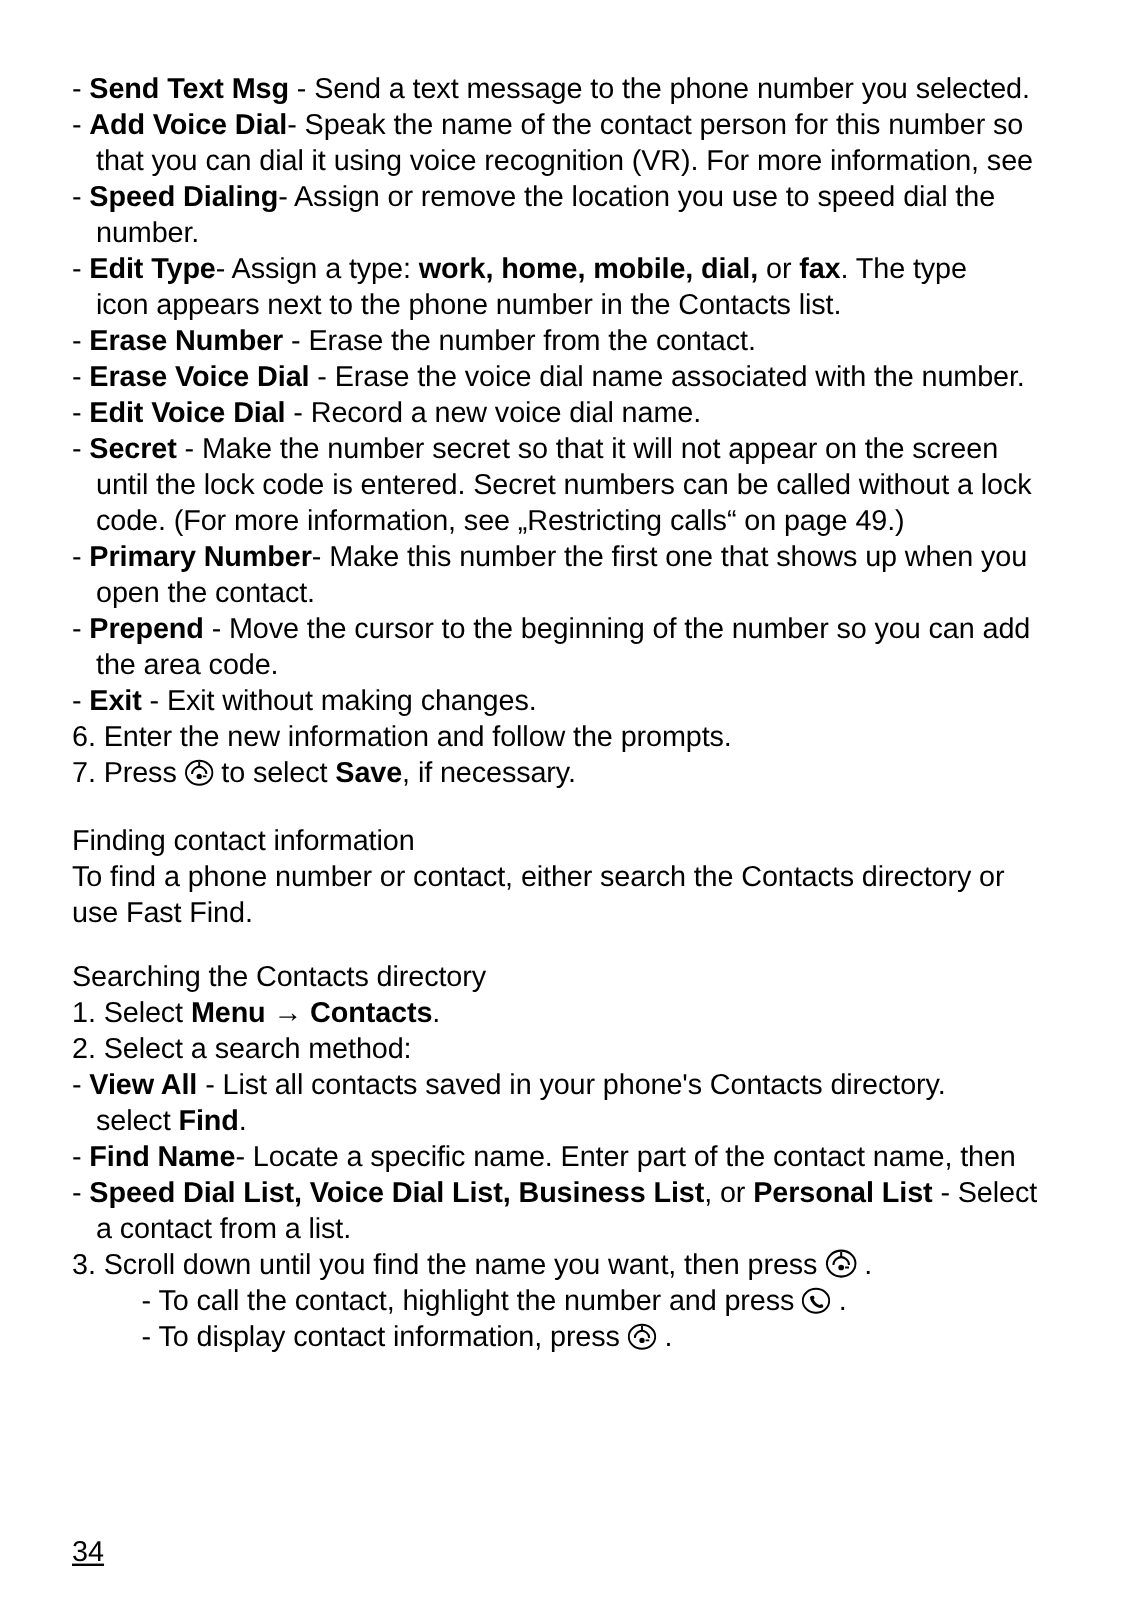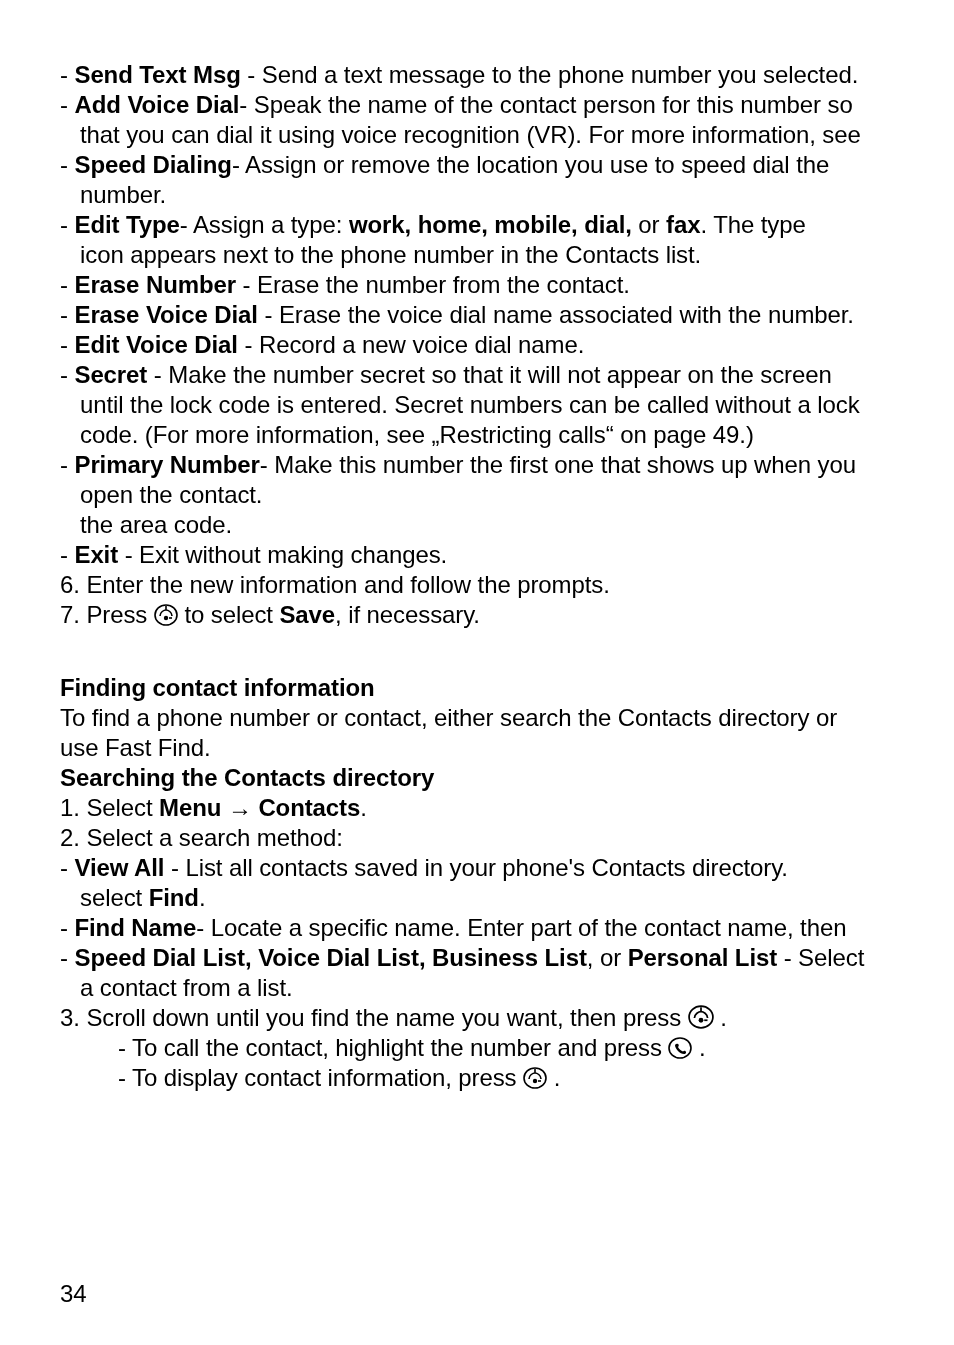--- a/index.html
+++ b/index.html
@@ -27,35 +27,37 @@
   .hang {
     padding-left: 20px;
   }
   .hang-deep {
     padding-left: 58px;
   }
   strong {
     font-weight: 700;
   }
   .heading {
-    font-weight: 700;
-    margin-top: 43px;
+    font-weight: 400;
+    margin-top: 26px;
   }
   .heading-small-gap {
-    font-weight: 700;
+    font-weight: 400;
+    margin-top: 24px;
   }
   .icon {
     display: inline-block;
     vertical-align: -4px;
   }
   .page-number {
     position: absolute;
     left: 60px;
     bottom: 36px;
     font-size: 24px;
+    text-decoration: underline;
   }
 </style>
 </head>
 <body>
 
 <div class="content">
 
   <div id="list1-container">
       <p class="line">- <strong>Send Text Msg</strong> - Send a text message to the phone number you selected.</p>
       <p class="line">-  <strong>Add Voice Dial</strong>- Speak the name of the contact person for this number so</p>
@@ -65,20 +67,21 @@
       <p class="line">-  <strong>Edit Type</strong>- Assign a type: <strong>work, home, mobile, dial,</strong> or <strong>fax</strong>. The type</p>
       <p class="line hang">icon appears next to the phone number in the Contacts list.</p>
       <p class="line">- <strong>Erase Number</strong> - Erase the number from the contact.</p>
       <p class="line">- <strong>Erase Voice Dial</strong> - Erase the voice dial name associated with the number.</p>
       <p class="line">- <strong>Edit Voice Dial</strong> - Record a new voice dial name.</p>
       <p class="line">- <strong>Secret</strong> - Make the number secret so that it will not appear on the screen</p>
       <p class="line hang">until the lock code is entered. Secret numbers can be called without a lock</p>
       <p class="line hang">code. (For more information, see „Restricting calls“ on page 49.)</p>
       <p class="line">-  <strong>Primary Number</strong>- Make this number the first one that shows up when you</p>
       <p class="line hang">open the contact.</p>
+      <p class="line">- <strong>Prepend</strong> - Move the cursor to the beginning of the number so you can add</p>
       <p class="line hang">the area code.</p>
       <p class="line">- <strong>Exit</strong> - Exit without making changes.</p>
     </div>
 
   <p class="line">6. Enter the new information and follow the prompts.</p>
 
   <p class="line">
     <span>7. Press </span><svg class="icon" width="24" height="24" viewBox="0 0 24 24">
         <ellipse cx="12" cy="12" rx="11" ry="10" fill="none" stroke="#000" stroke-width="1.6"></ellipse>
         <path d="M6 13 C6 9, 10 7, 12 7 C14 7, 18 9, 18 13 M12 7 L12 3" fill="none" stroke="#000" stroke-width="1.6"></path>

